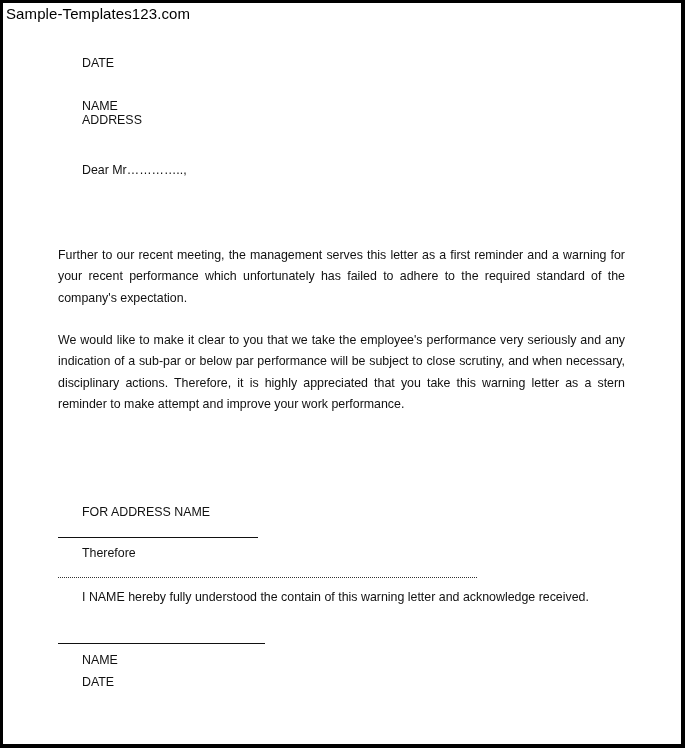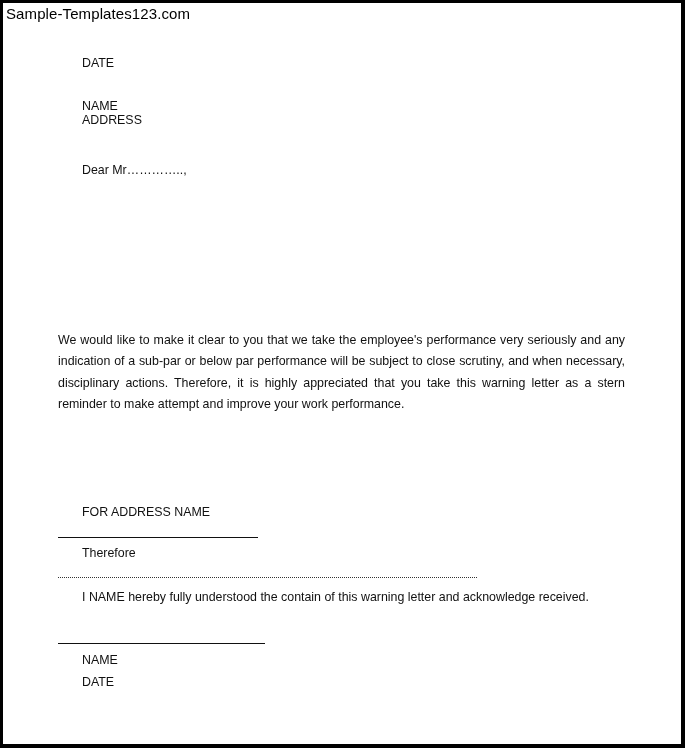--- a/index.html
+++ b/index.html
@@ -76,20 +76,21 @@
   <div class="watermark">Sample-Templates123.com</div>
 
   <div class="line" style="top:53px;">DATE</div>
 
   <div class="line" style="top:96px;">NAME</div>
   <div class="line" style="top:110px;">ADDRESS</div>
 
   <div class="line" style="top:160px;">Dear Mr…………..,</div>
 
 
+  <div class="para" style="top:242px;">Further to our recent meeting, the management serves this letter as a first reminder and a warning for your recent performance which unfortunately has failed to adhere to the required standard of the company's expectation.</div>
 
   <div class="para" style="top:327px;">We would like to make it clear to you that we take the employee's performance very seriously and any indication of a sub-par or below par performance will be subject to close scrutiny, and when necessary, disciplinary actions. Therefore, it is highly appreciated that you take this warning letter as a stern reminder to make attempt and improve your work performance.</div>
 
 
   <div class="line" style="top:502px;">FOR ADDRESS NAME</div>
 
   <div class="rule" style="top:534px; width:200px;"></div>
 
   <div class="line" style="top:543px;">Therefore</div>
 

